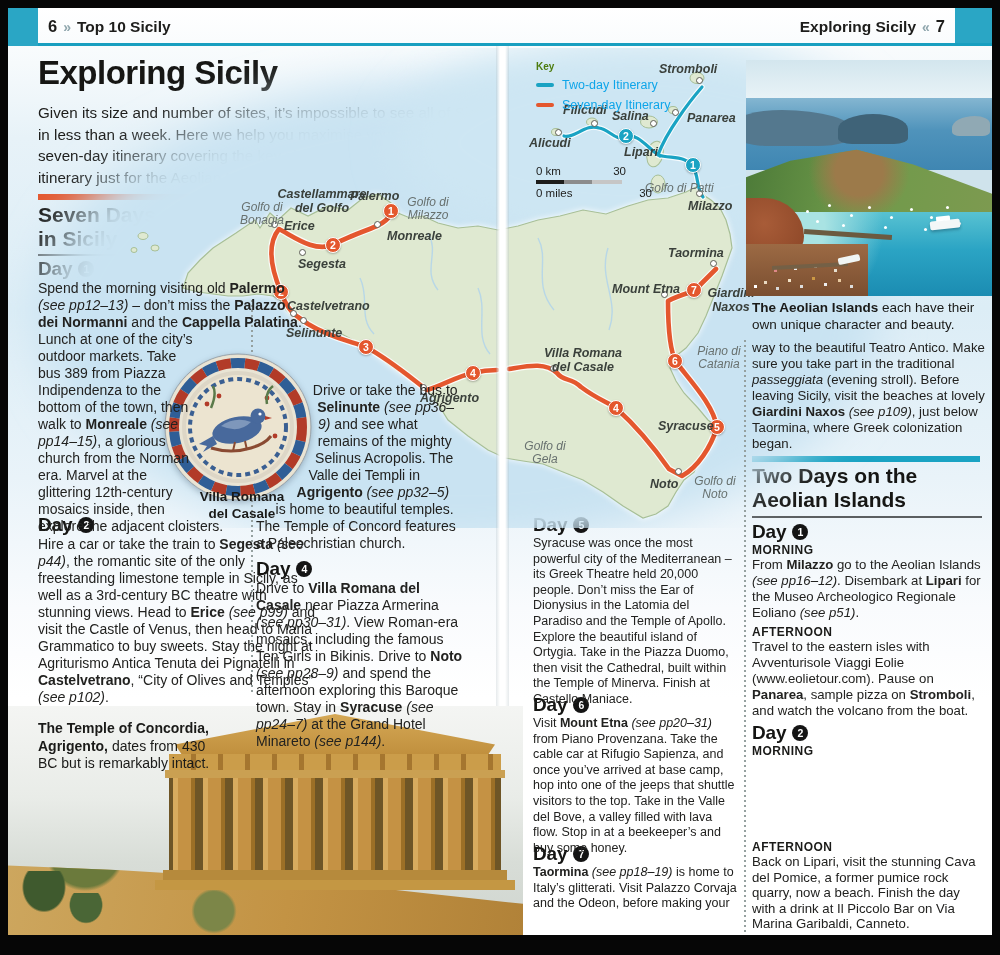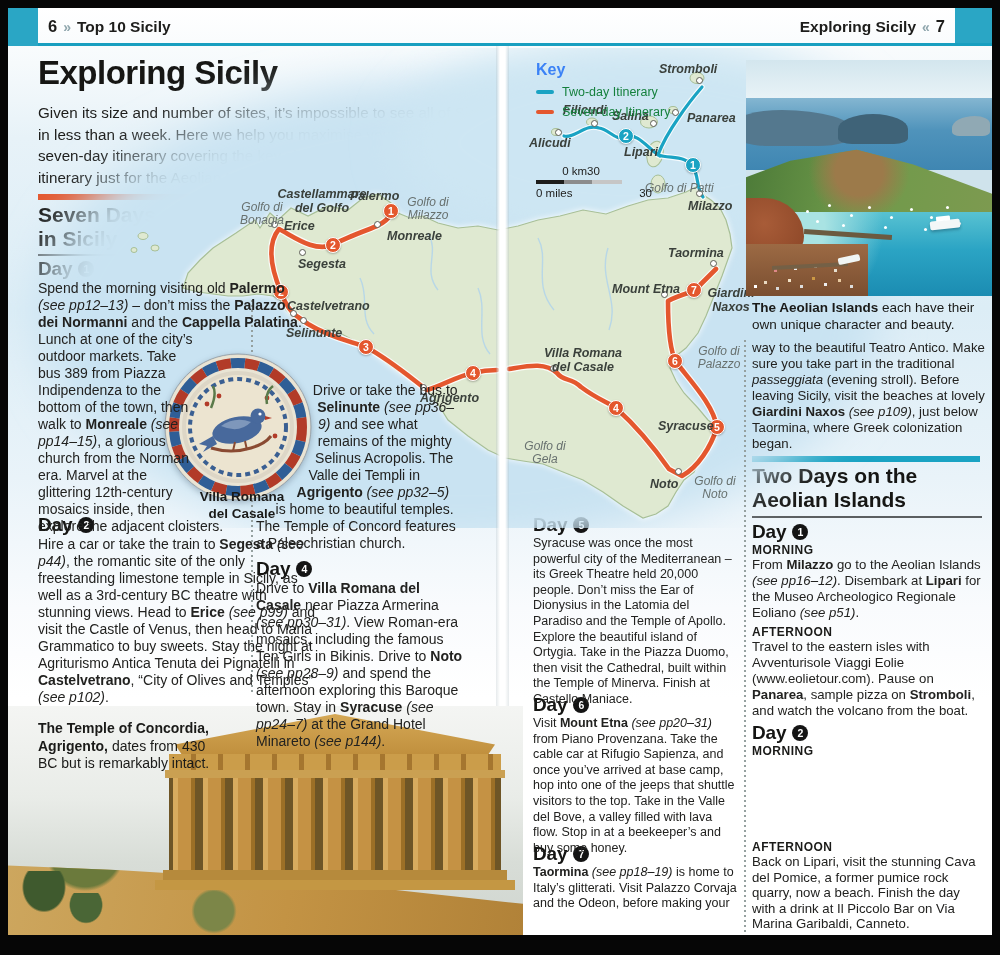--- a/index.html
+++ b/index.html
@@ -42,24 +42,24 @@
           white-space:nowrap;z-index:2}
   .glabel.wrap{white-space:normal;text-align:center}
   .tdot{position:absolute;width:7px;height:7px;border-radius:50%;background:#fff;border:1.5px solid #5c5c54;
         box-sizing:border-box;z-index:2}
   .omark,.tmark{position:absolute;width:16px;height:16px;border-radius:50%;color:#fff;font-size:10.5px;font-weight:bold;
         display:flex;align-items:center;justify-content:center;border:1.5px solid #fff;box-sizing:border-box;
         box-shadow:0 1px 2px rgba(0,0,0,.25);z-index:2}
   .omark{background:#e4572e}
   .tmark{background:#1aa3c3}
   #mapkey{left:536px;top:61px;z-index:2}
-  #mapkey .kt{font-size:16px;font-weight:bold;color:#3b82f6}
+  #mapkey .kt{font-size:10px;font-weight:bold;color:#4d7c0f}
   .krow{display:flex;align-items:center;margin-top:6px}
   .kdash{width:18px;height:4px;border-radius:2px;margin-right:8px}
-  .klab{font-size:12.5px;color:#15803d}
+  .klab{font-size:12.5px;color:#0ea5e9}
   #scale{left:536px;top:165px;z-index:2;font-size:11.5px;color:#1d1d1b}
   #scalebar{display:flex;margin:3px 0}
   #scalebar span{height:4px}
   
   #aerial{left:746px;top:60px;width:246px;height:236px;overflow:hidden;z-index:4;background:#cfe3ec}
   #temple{left:8px;top:706px;width:515px;height:229px;overflow:hidden;z-index:4;
           background:linear-gradient(180deg,#f4f5f3 0%,#e9ece8 40%,#d8ddd7 68%,#cfd5cf 100%)}
   #mosaic{left:163px;top:352px;z-index:4;filter:drop-shadow(0 2px 3px rgba(60,80,100,.35))}
   
   .sp-r{float:right;width:110px;height:215px;margin:68px -6px 0 4px;
@@ -154,21 +154,21 @@
 <div class="mlabel" style="left:284px;top:220px">Erice</div>
 <div class="mlabel" style="left:387px;top:230px">Monreale</div>
 <div class="mlabel" style="left:298px;top:258px">Segesta</div>
 <div class="mlabel" style="left:287px;top:300px">Castelvetrano</div>
 <div class="mlabel" style="left:286px;top:327px">Selinunte</div>
 <div class="mlabel" style="left:420px;top:392px">Agrigento</div>
 <div class="mlabel wrap" style="left:537px;top:347px;width:92px">Villa Romana del Casale</div>
 <div class="mlabel" style="left:612px;top:283px">Mount Etna</div>
 <div class="mlabel" style="left:668px;top:247px">Taormina</div>
 <div class="mlabel wrap" style="left:700px;top:287px;width:62px">Giardini Naxos</div>
-<div class="glabel wrap" style="left:686px;top:345px;width:66px">Golfo di Palazzo</div>
+<div class="glabel wrap" style="left:686px;top:345px;width:66px">Piano di Catania</div>
 <div class="mlabel" style="left:658px;top:420px">Syracuse</div>
 <div class="mlabel" style="left:650px;top:478px">Noto</div>
 <div class="glabel wrap" style="left:686px;top:475px;width:58px">Golfo di Noto</div>
 <div class="glabel wrap" style="left:516px;top:440px;width:58px">Golfo di Gela</div>
 <div class="glabel" style="left:645px;top:182px">Golfo di Patti</div>
 <div class="mlabel" style="left:688px;top:200px">Milazzo</div>
 <div class="mlabel" style="left:659px;top:63px">Stromboli</div>
 <div class="mlabel" style="left:687px;top:112px">Panarea</div>
 <div class="mlabel" style="left:612px;top:110px">Salina</div>
 <div class="mlabel" style="left:563px;top:104px">Filicudi</div>
@@ -181,21 +181,21 @@
     <span class="kdash" style="background:#1aa3c3"></span>
     <span class="klab">Two-day Itinerary</span>
   </div>
   <div class="krow">
     <span class="kdash" style="background:#e4572e"></span>
     <span class="klab">Seven-day Itinerary</span>
   </div>
 </div>
 
 <div id="scale" class="abs">
-  <div style="display:flex;width:90px;justify-content:center">
+  <div style="display:flex;width:90px;justify-content:space-between">
     <span>0 km</span>
     <span>30</span>
   </div>
   <div id="scalebar">
     <span style="width:28px;background:#1d1d1b"></span>
         <span style="width:28px;background:#8c8c8c"></span>
         <span style="width:30px;background:#c6c6c6"></span>
   </div>
   <div style="display:flex;width:116px;justify-content:space-between">
     <span>0 miles</span>

